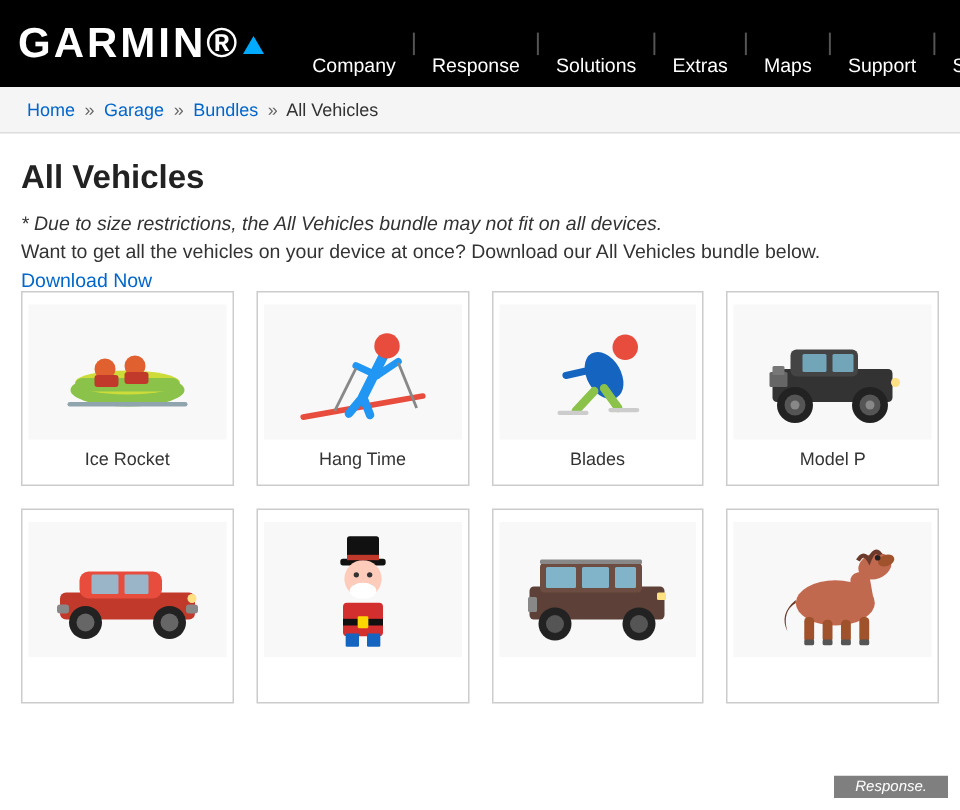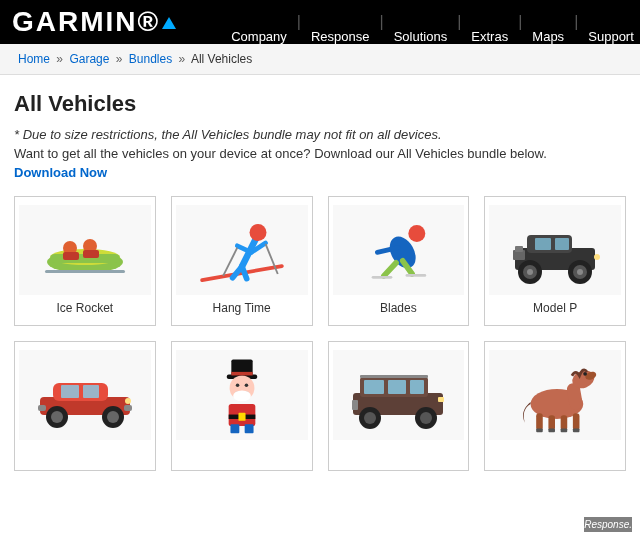--- a/index.html
+++ b/index.html
@@ -4,22 +4,21 @@
   <style>
     * { margin: 0; padding: 0; box-sizing: border-box; }
     body { font-family: Arial, sans-serif; font-size: 13px; background: #fff; width: 640px; }
 
     
     #header {
       background: #000;
       padding: 0;
       display: flex;
       align-items: center;
-      height: 44px;
-      gap: 23px;
+      height: 58px;
     }
     #logo-area {
       display: flex;
       align-items: center;
       padding: 0 12px;
     }
     #logo-text {
       color: #fff;
       font-size: 28px;
       font-weight: bold;
@@ -93,22 +92,20 @@
       font-size: 13px;
       color: #333;
       font-style: italic;
       margin-bottom: 4px;
     }
     #download-link {
       color: #0066cc;
       text-decoration: none;
       font-size: 13px;
       display: inline-block;
-      margin-bottom: 16px;
-      font-weight: bold;
     }
 
     
     #vehicle-grid {
       display: grid;
       grid-template-columns: repeat(4, 1fr);
       gap: 15px;
     }
     .vehicle-card {
       border: 1px solid #ccc;
@@ -139,21 +136,21 @@
     .vehicle-svg { width: 100px; height: 80px; }
 
     
     #watermark {
       position: fixed;
       bottom: 8px;
       right: 8px;
       background: rgba(0,0,0,0.5);
       color: #fff;
       font-size: 10px;
-      padding: 2px 0;
+      padding: 2px 14px;
       font-style: italic;
     }
   </style>
 </head>
 <body>
 
 <div id="header">
   <div id="logo-area">
     <span id="logo-text">
       <span>GARMIN</span><span>®</span>

